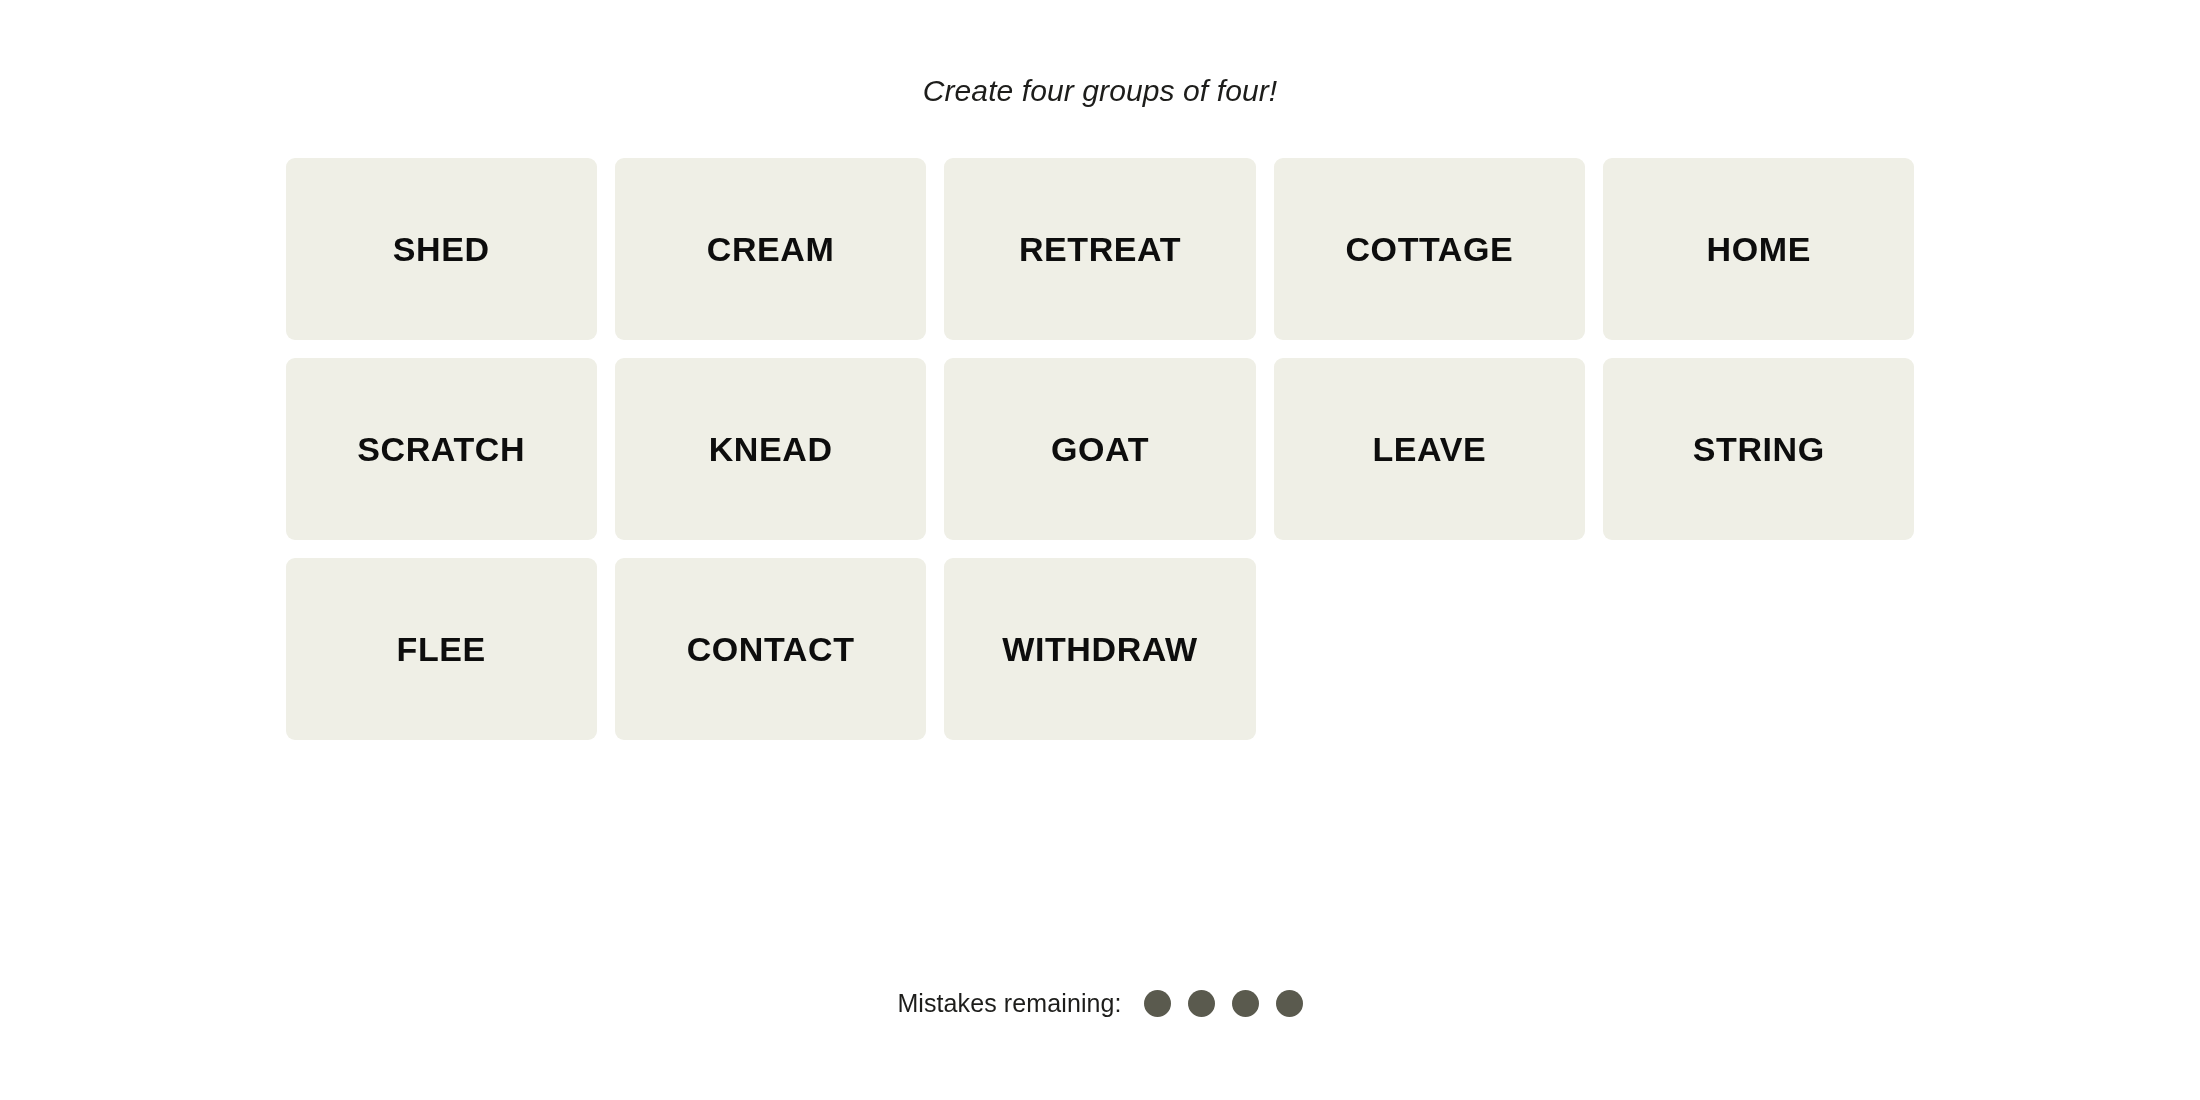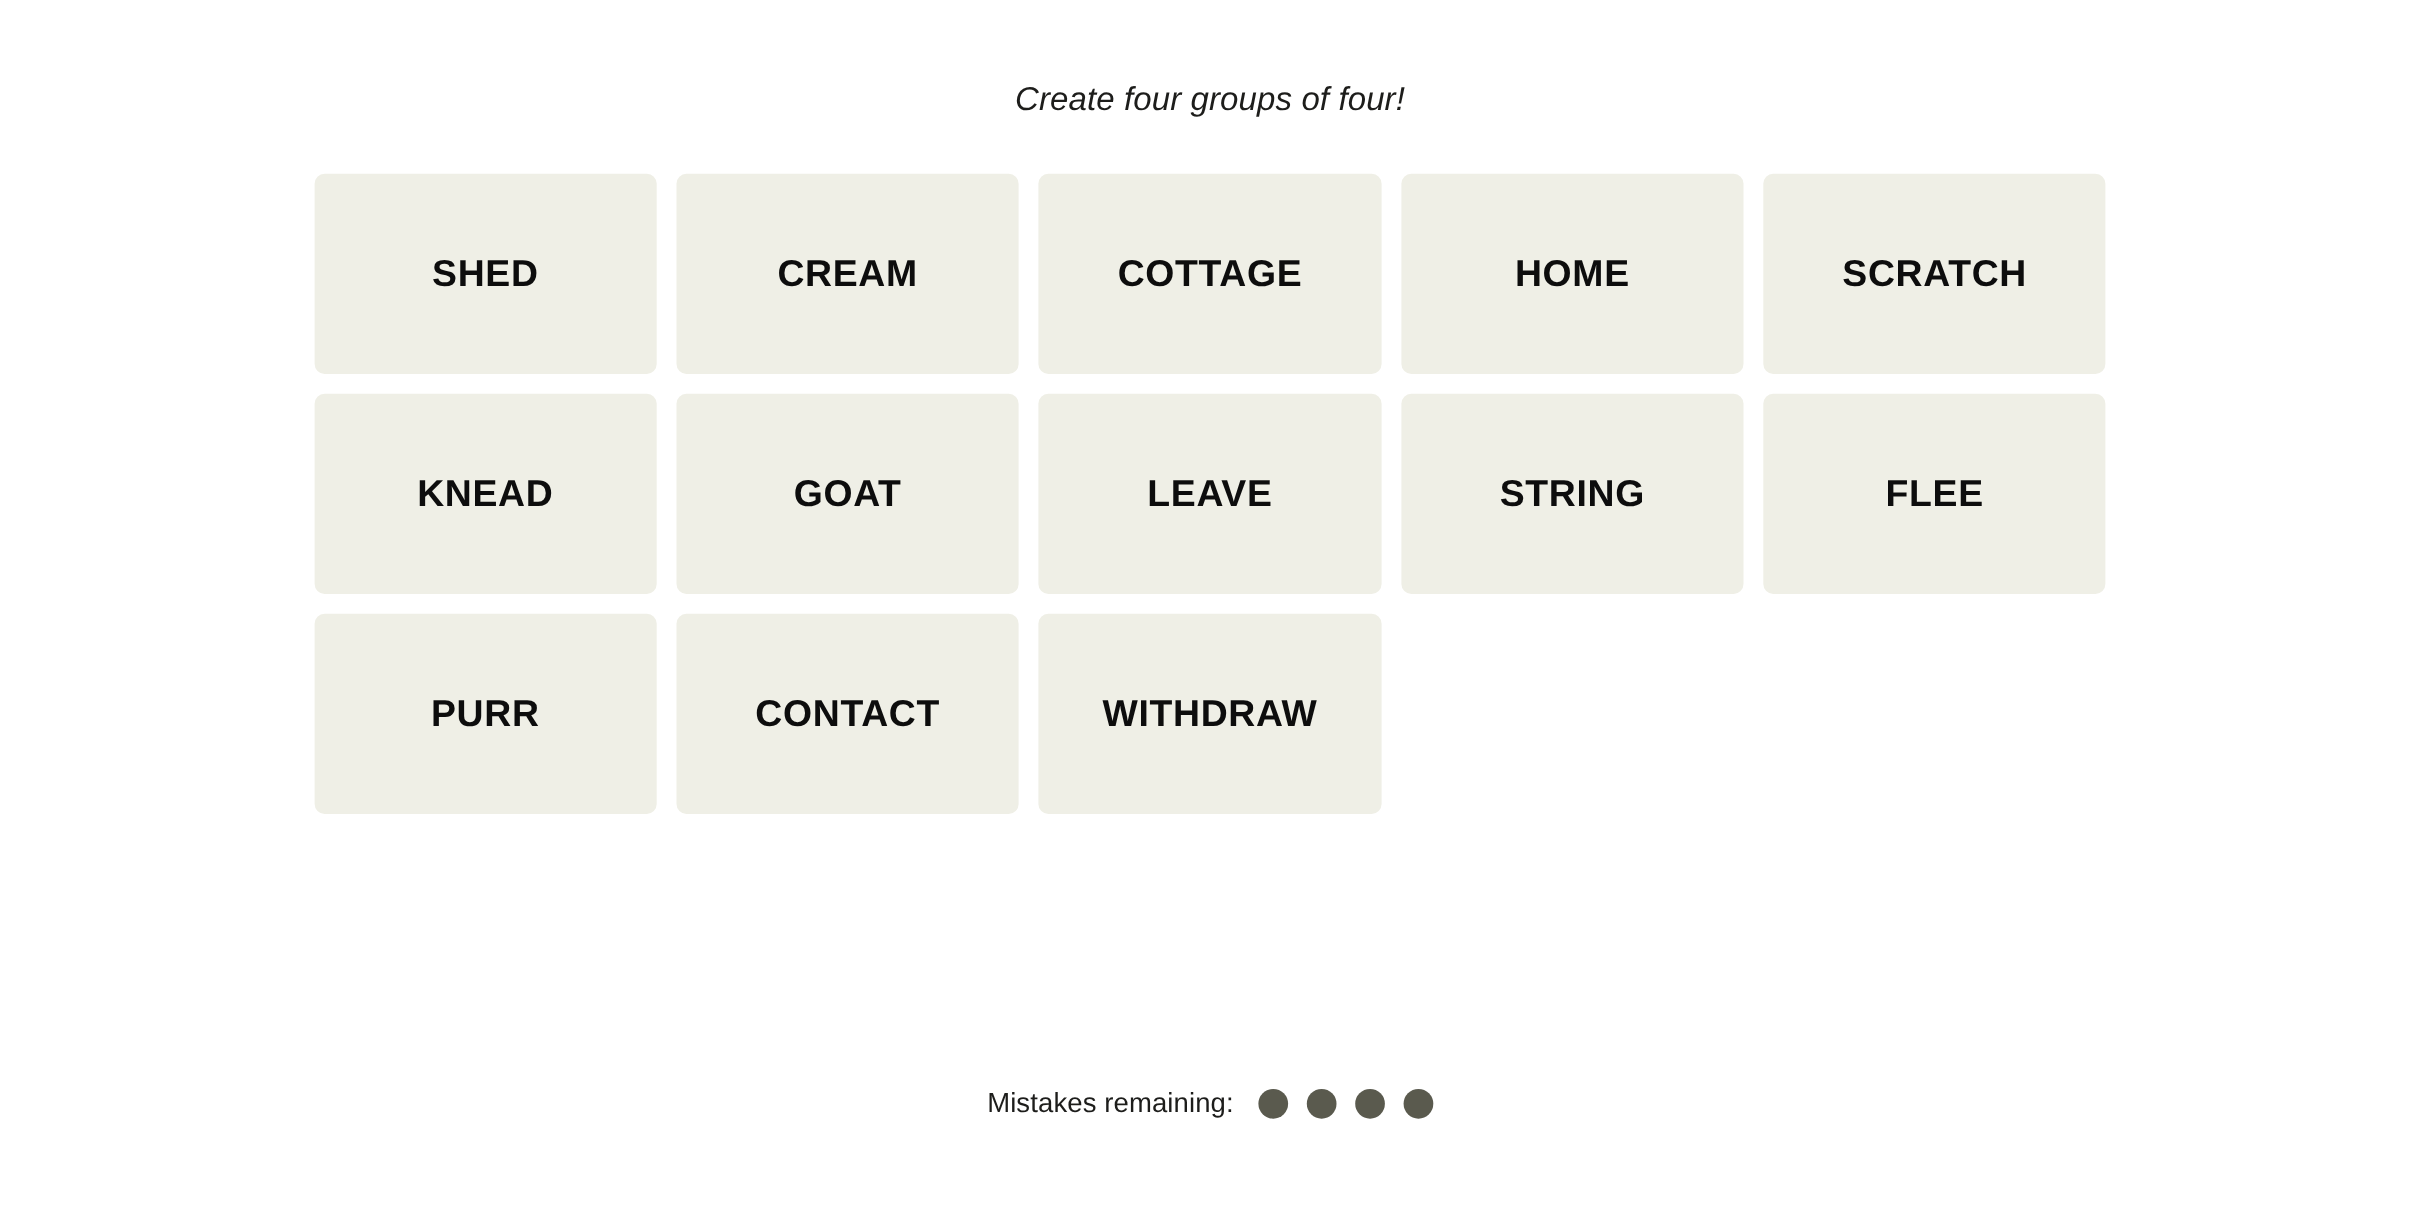--- a/index.html
+++ b/index.html
@@ -109,20 +109,23 @@
   <p class="instruction">Create four groups of four!</p>
 
   <div class="board">
 
     <button class="tile">
       <span class="tile-label">SHED</span>
     </button>
     <button class="tile">
       <span class="tile-label">CREAM</span>
     </button>
+    <button class="tile">
+      <span class="tile-label">RETREAT</span>
+    </button>
 
     <button class="tile">
       <span class="tile-label">COTTAGE</span>
     </button>
     <button class="tile">
       <span class="tile-label">HOME</span>
     </button>
     <button class="tile">
       <span class="tile-label">SCRATCH</span>
     </button>
@@ -137,23 +140,20 @@
       <span class="tile-label">LEAVE</span>
     </button>
     <button class="tile">
       <span class="tile-label">STRING</span>
     </button>
 
     <button class="tile">
       <span class="tile-label">FLEE</span>
     </button>
     <button class="tile">
-      <span class="tile-label">PURR</span>
-    </button>
-    <button class="tile">
       <span class="tile-label">CONTACT</span>
     </button>
     <button class="tile">
       <span class="tile-label">WITHDRAW</span>
     </button>
 
   </div>
 
   <div class="mistakes">
     <span class="mistakes-label">Mistakes remaining:</span>

